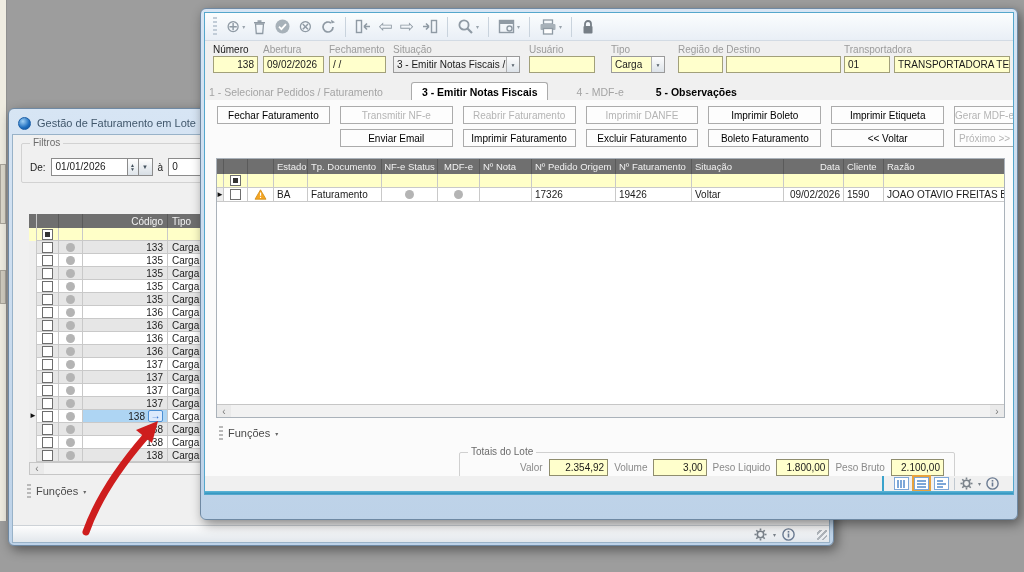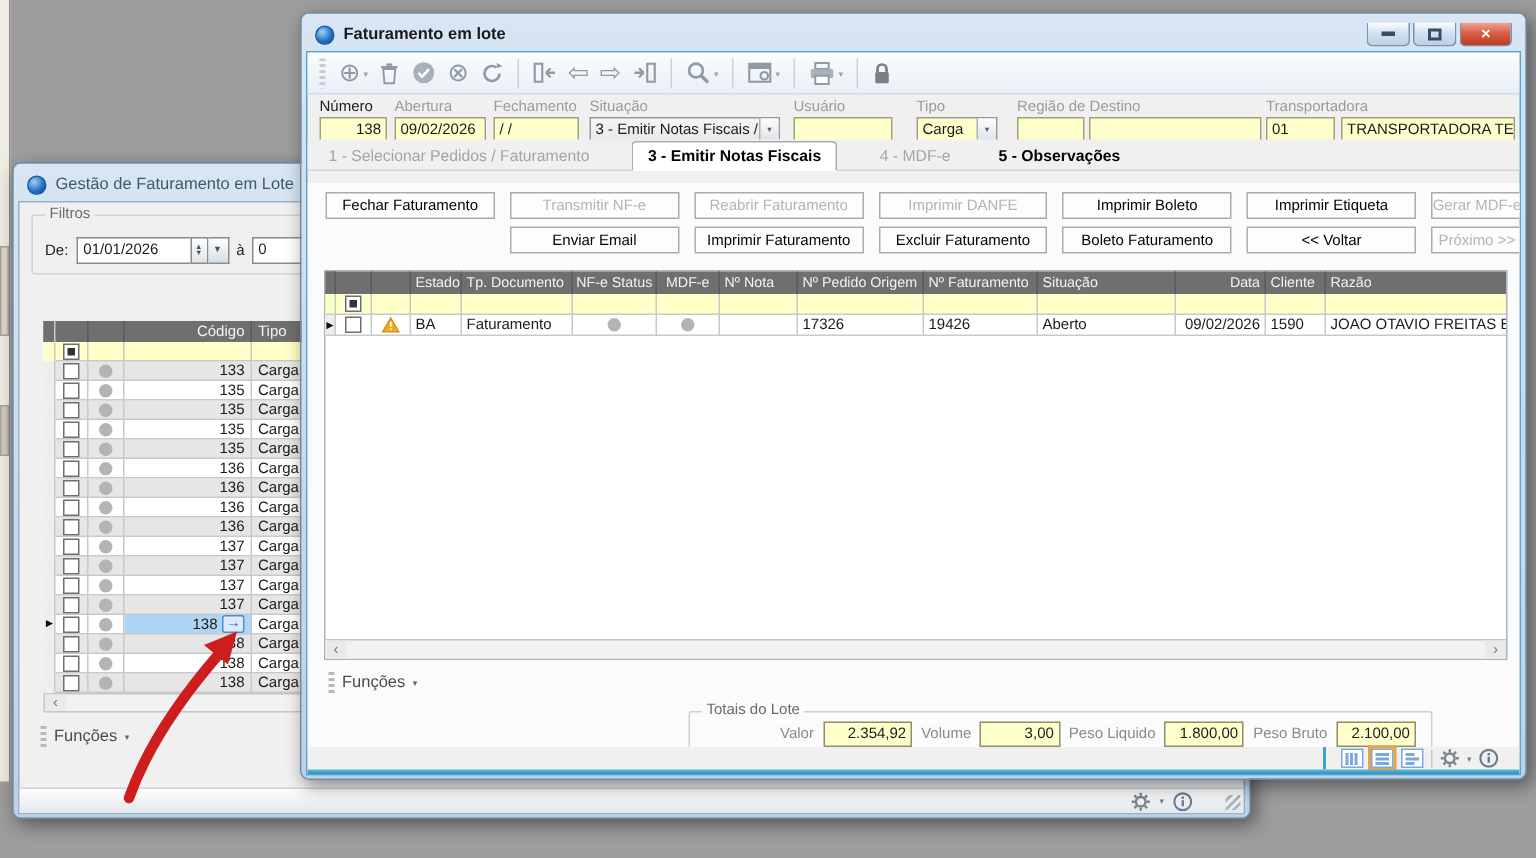--- a/index.html
+++ b/index.html
@@ -93,22 +93,22 @@
   .ybox { position:absolute; top:15px; height:17px; background:#ffffcc; border:1px solid #a2a07a; font-size:10px;
           display:flex; align-items:center; padding:0 3px; white-space:nowrap; overflow:hidden; }
   .ybox.num { justify-content:flex-end; }
   .combo { position:absolute; top:15px; height:17px; border:1px solid #9a9a9a; background:linear-gradient(#f6f6f6,#e8e8e8);
            display:flex; align-items:center; font-size:10px; }
   .combo .ctext { flex:1; padding:0 3px; white-space:nowrap; overflow:hidden; }
   .combo .cbtn { width:13px; height:100%; border-left:1px solid #b0b0b0; background:linear-gradient(#fdfdfd,#dde3e9);
                  display:flex; align-items:center; justify-content:center; font-size:5px; color:#55606a; }
   .combo.yellow { background:#ffffcc; }
 
-  .tabstrip { position:absolute; left:0; top:58px; right:0; height:21px; display:flex; align-items:flex-end;
-              padding-left:10px; gap:24px; border-bottom:1px solid #d4d4d4; background:#f0f0f0; }
+  .tabstrip { position:absolute; left:0; top:68px; right:0; height:21px; display:flex; align-items:flex-end;
+              gap:24px; border-bottom:1px solid #d4d4d4; background:#f0f0f0; }
   .tab { font-size:10.5px; color:#a4a4a4; padding:3px 4px; }
   .tab.on { background:#fff; border:1px solid #ababab; border-bottom:1px solid #fff; border-radius:3px 3px 0 0;
             color:#000; font-weight:bold; position:relative; top:1px; padding:3px 10px; }
   .tab.enabled { color:#000; font-weight:bold; }
 
   .tabpage { position:absolute; left:0; top:87px; right:0; height:379px; background:#fbfbfb; }
   .btnrows { position:absolute; left:12px; top:6px; width:798px; display:grid;
              grid-template-columns:repeat(6,1fr); gap:5px 10px; }
   .pbtn { height:18px; border:1px solid #ababab; background:#fdfdfd; font-size:10px; color:#000;
           display:flex; align-items:center; justify-content:center; white-space:nowrap; overflow:hidden; font-family:"Liberation Sans",sans-serif; }
@@ -434,33 +434,20 @@
               <rect x="5.7" y="5.5" width="1.6" height="4" fill="#6b7b92"></rect>
               <rect x="5.7" y="3" width="1.6" height="1.6" fill="#6b7b92"></rect>
             </svg>
         </div>
         <div class="grip-corner"></div>
       </div>
     </div>
   </div>
 
   <div class="win fg-win">
-    <div class="titlebar">
-      <span class="ball"></span>
-      <span class="title-text" style="font-weight:bold">Faturamento em lote</span>
-      <span class="winbtns">
-        <span class="wbtn">
-            <span class="minbar"></span>
-          </span>
-        <span class="wbtn">
-            <span class="maxbox"></span>
-          </span>
-        <span class="wbtn close">×</span>
-      </span>
-    </div>
     <div class="win-body">
 
       <div class="toolbar">
         <span class="tgrip"></span>
         <span class="tbi">
             <span class="g">⊕</span>
             <span class="caret">▾</span>
           </span>
         <span class="tbi">
             <svg width="15" height="16" viewBox="0 0 15 16">
@@ -650,21 +637,21 @@
             <div class="fc w-tpdoc">Faturamento</div>
             <div class="fc w-nfe">
                 <span class="dot"></span>
               </div>
             <div class="fc w-mdfe">
                 <span class="dot"></span>
               </div>
             <div class="fc w-nnota"></div>
             <div class="fc w-nped">17326</div>
             <div class="fc w-nfat">19426</div>
-            <div class="fc w-situ">Aberto</div>
+            <div class="fc w-situ">Voltar</div>
             <div class="fc w-data">09/02/2026</div>
             <div class="fc w-cli">1590</div>
             <div class="fc w-razao">JOAO OTAVIO FREITAS BR</div>
           </div>
           <div class="filler"></div>
           <div class="fscroll">
             <span class="scr-arrow">‹</span>
             <span class="scr-arrow">›</span>
           </div>
         </div>

